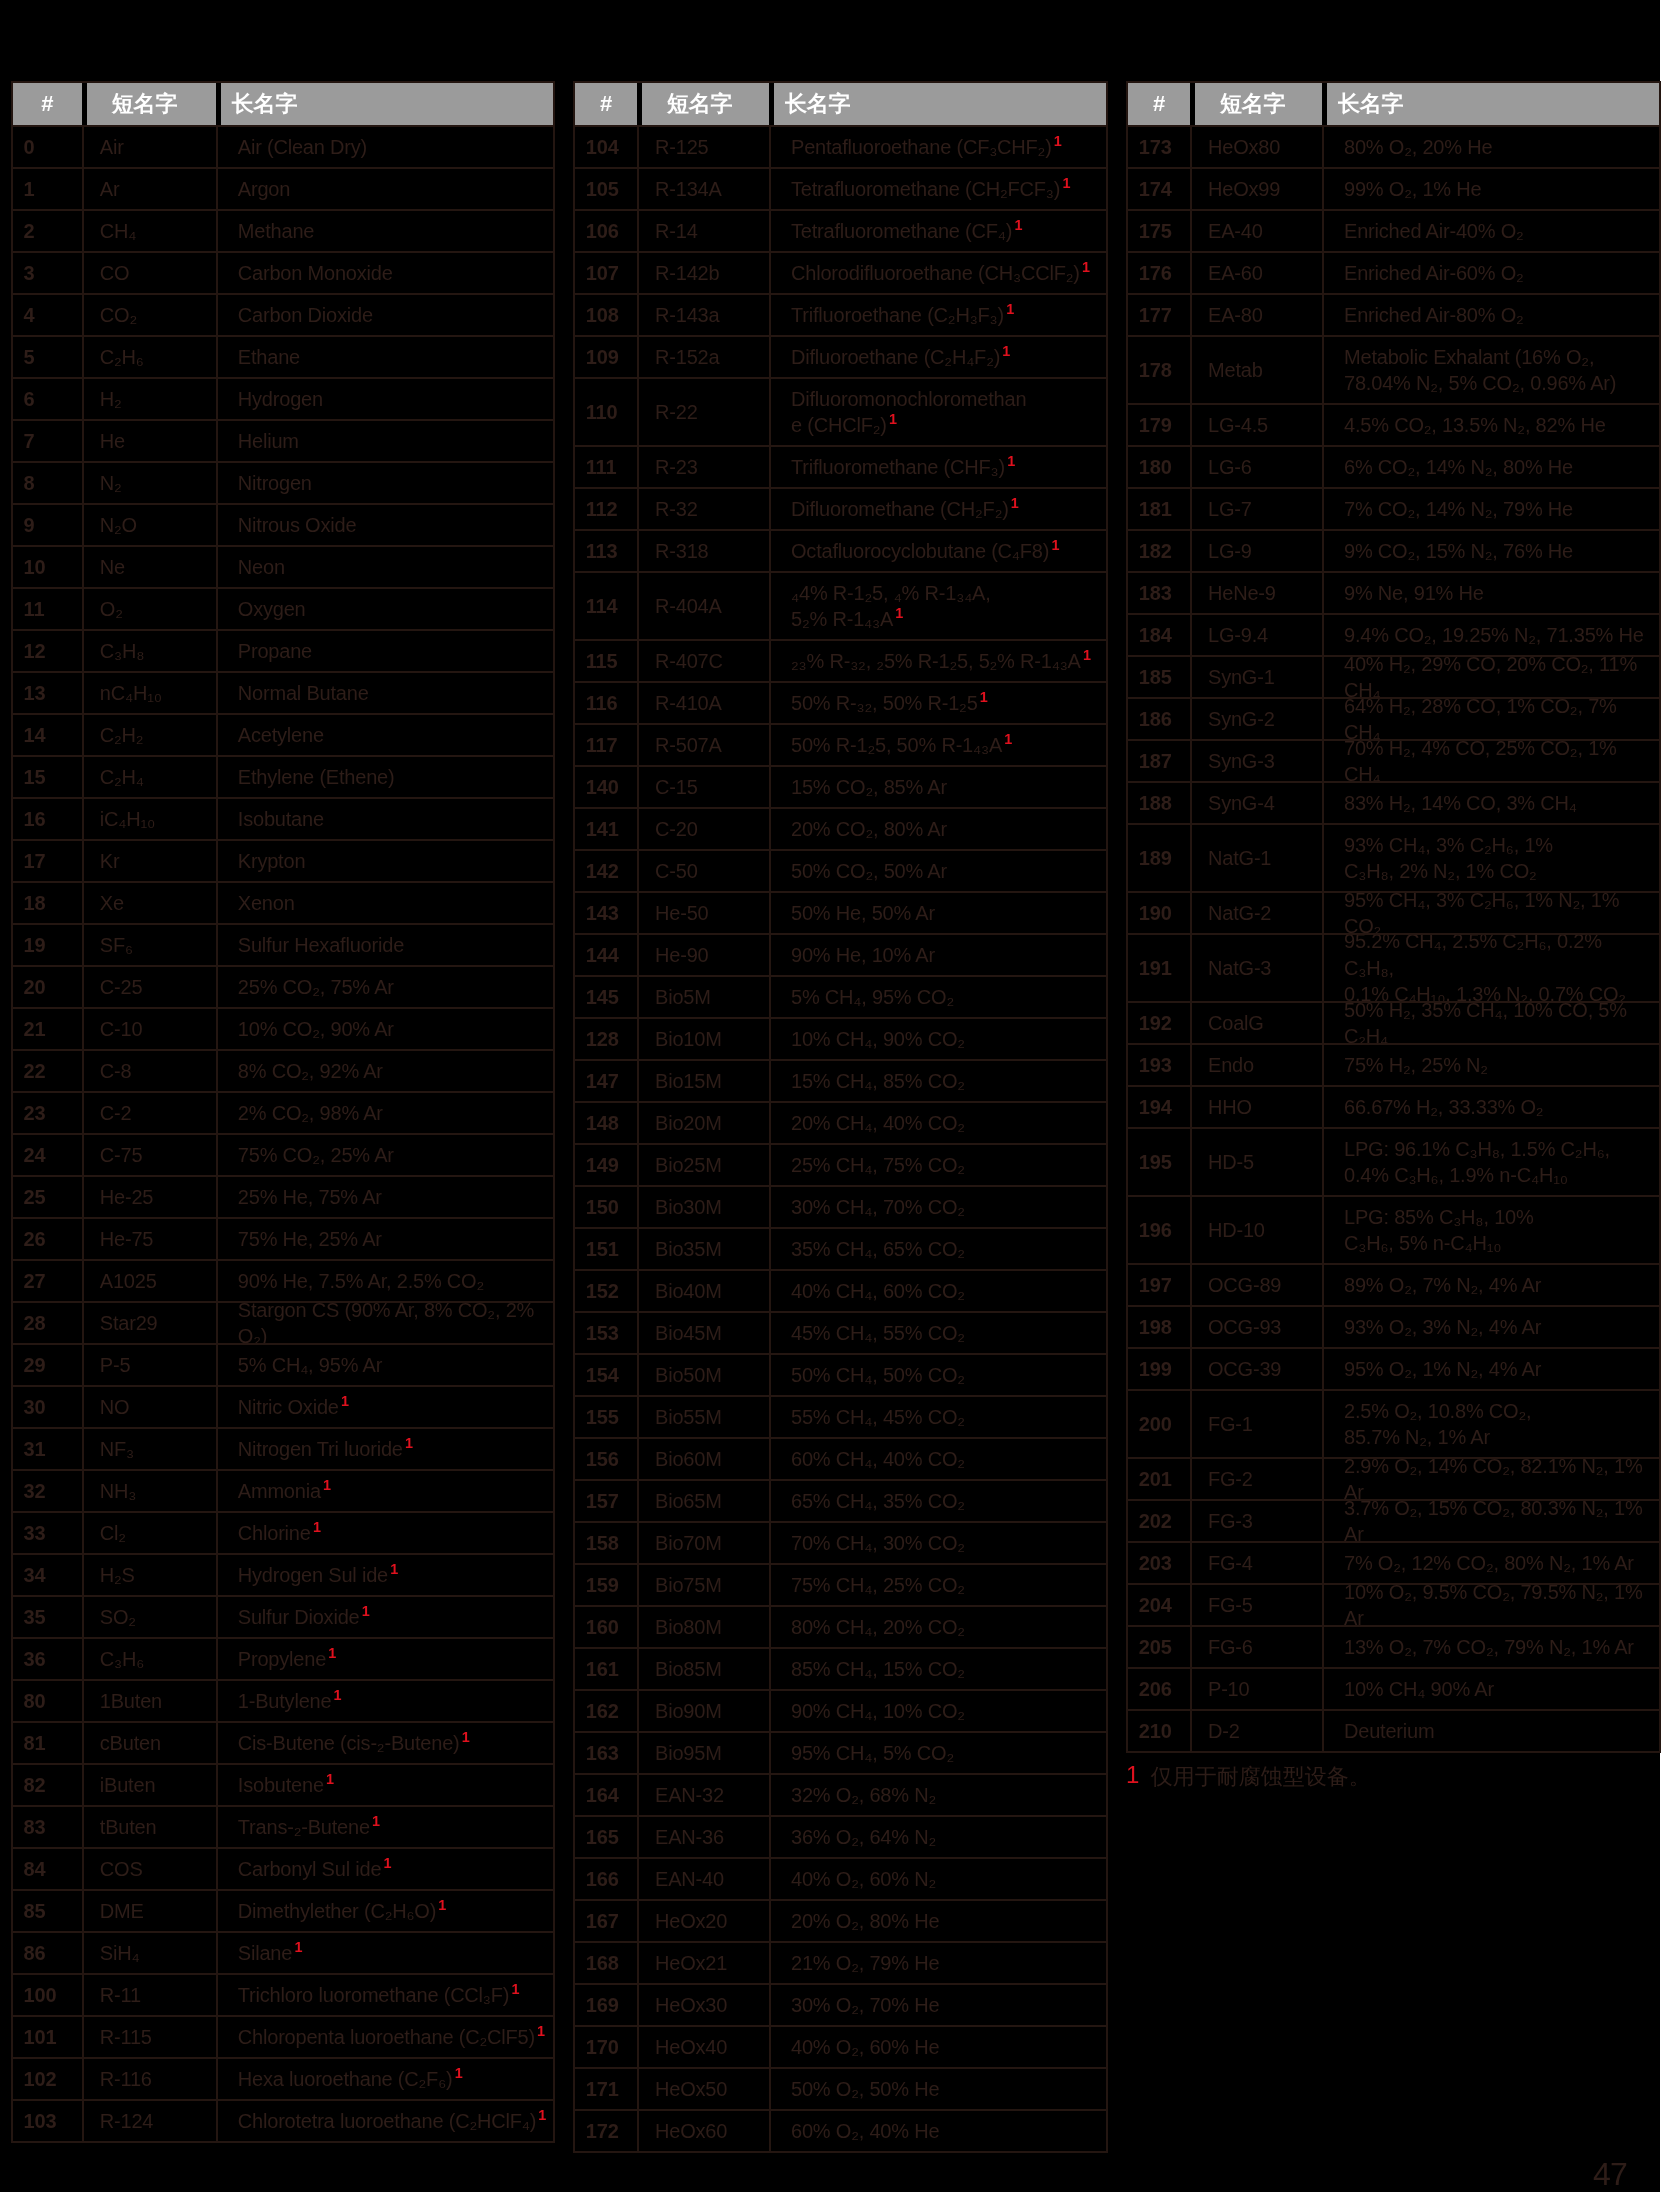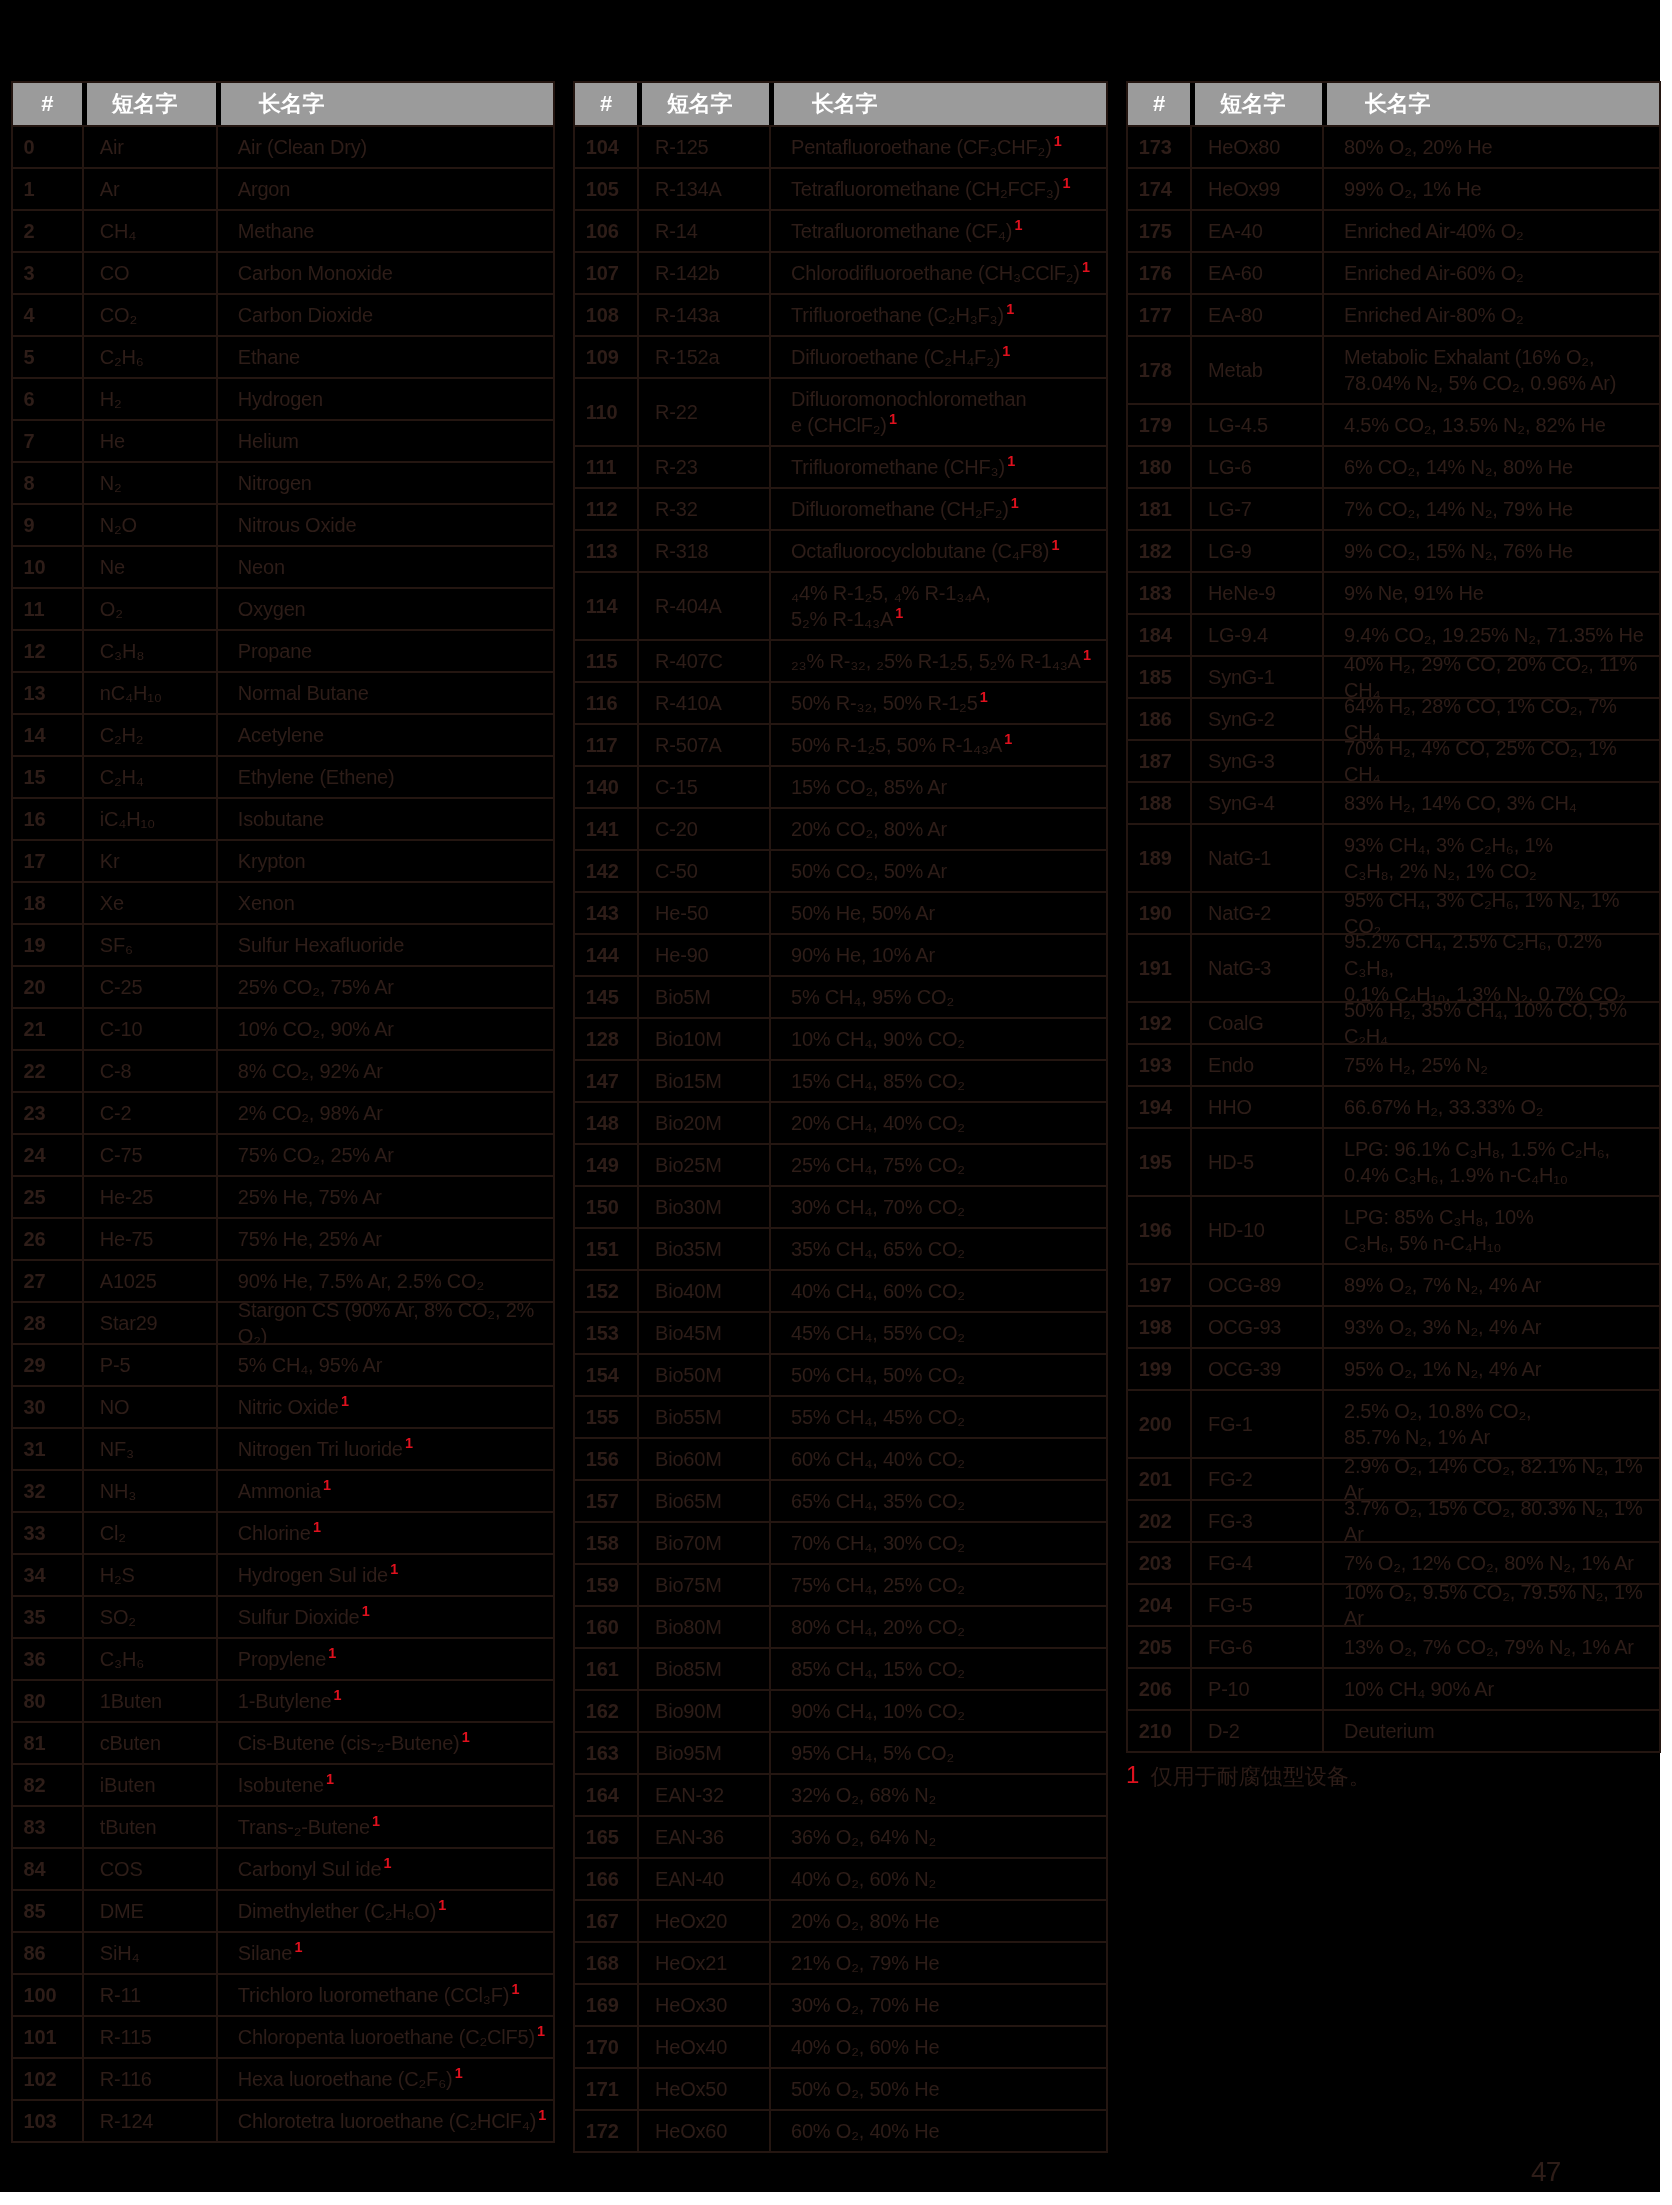--- a/index.html
+++ b/index.html
@@ -25,21 +25,21 @@
   .t3 .thead,.t3 .trow{grid-template-columns:62px 132px 1fr;}
 
   .thead{height:42px;background:#000;}
   .thead .cell{
     background:#9b9b9b;color:#ffffff;font-weight:700;font-size:22px;
     display:flex;align-items:center;overflow:hidden;
   }
   .thead .cell + .cell{border-left:5.8px solid #000000;}
   .thead .hnum{justify-content:center;}
   .thead .hshort{padding-left:25px;}
-  .thead .hlong{padding-left:38px;}
+  .thead .hlong{padding-left:11px;}
 
   .trow{height:42px;border-top:2.9px solid #241611;}
   .trow.tall{height:68px;}
   .cell{
     display:flex;align-items:center;box-sizing:border-box;overflow:hidden;
     color:#2e1d18;font-size:20px;letter-spacing:-0.2px;
   }
   .trow .cell + .cell{border-left:2.9px solid #241611;}
   .num{font-weight:700;padding-left:10.8px;}
   .short{padding-left:16px;}
@@ -51,22 +51,22 @@
     position:relative;top:-8px;margin-left:2.2px;
   }
 
   .footnote{
     position:absolute;left:1126px;top:1762px;
     display:flex;align-items:flex-start;gap:11.5px;
     font-size:22px;color:#2e1d18;
   }
   .footnote .fnum{color:#df111e;font-size:24px;line-height:1;padding-top:1.4px;}
   .pagenum{
-    position:absolute;left:1531px;top:2156px;
-    font-size:28px;color:#2e1d18;letter-spacing:-0.7px;
+    position:absolute;left:1593px;top:2156px;
+    font-size:32px;color:#2e1d18;letter-spacing:-0.7px;
   }
 </style>
 </head>
 <body>
 
 <div class="page">
   <div class="black-area"></div>
 
   <div class="gastable t1">
     <div class="thead">

